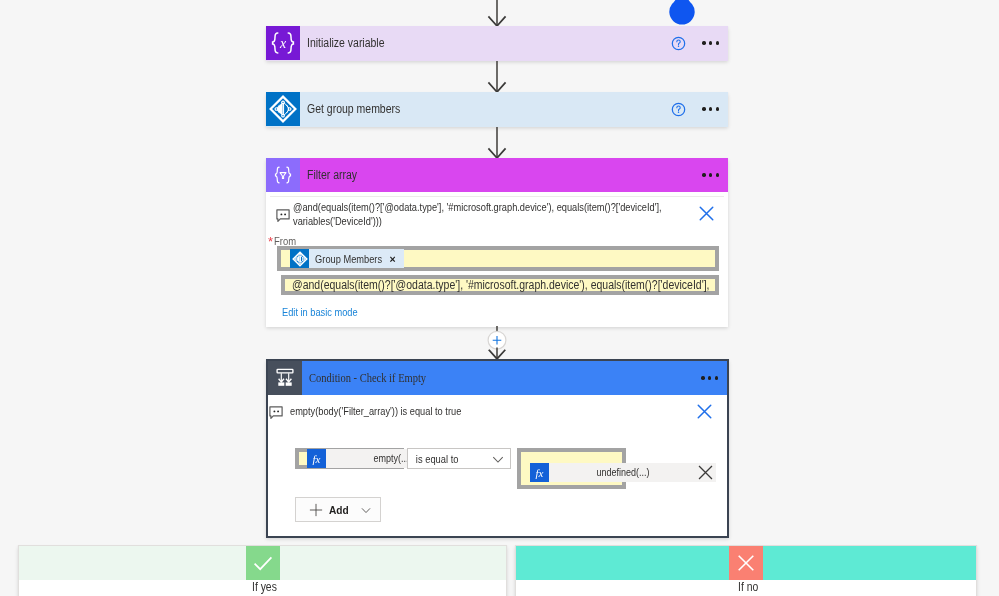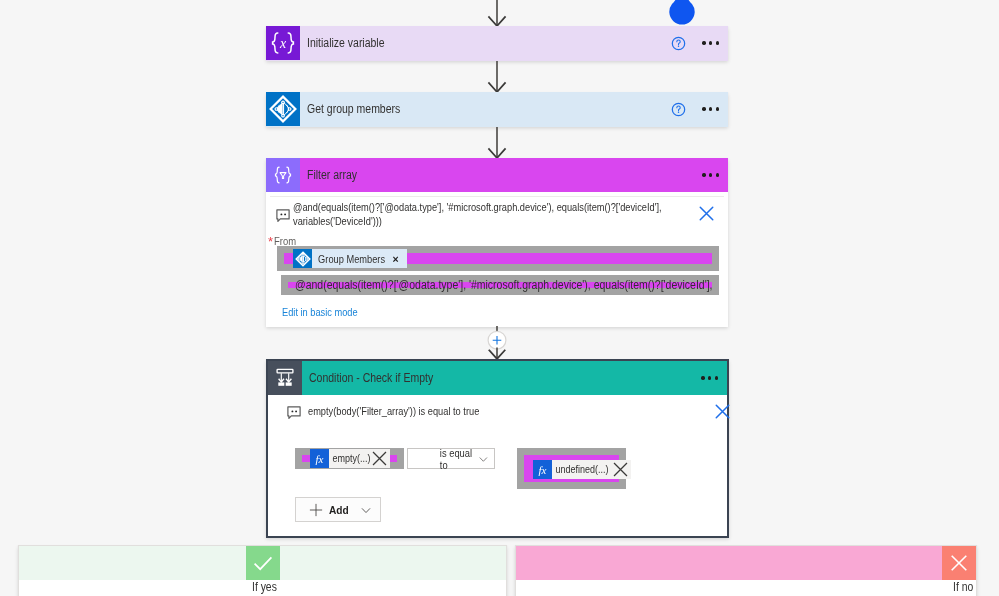--- a/index.html
+++ b/index.html
@@ -23,32 +23,32 @@
 
   
   .shadow{box-shadow:0 .3px 0.9px rgba(0,0,0,.108), 0 1.6px 3.6px rgba(0,0,0,.132);}
   .sep{position:absolute;left:5px;top:4px;width:453px;height:1px;background:#edebe9;}
   .comment-text{font-size:10.6px;line-height:13.6px;color:#323130;margin-left:9px;word-break:break-word;
                  transform:scaleX(.874);transform-origin:left top;}
 
   .lbl{font-size:10.8px;color:#605e5c;display:inline-block;transform:scaleX(.874);transform-origin:left center;}
   .req{color:#e8404a;font-size:13px;margin-right:0;vertical-align:top;line-height:15px;display:inline-block;width:6px;}
 
-  .field{position:absolute;box-sizing:border-box;border:7px solid #a3a3a3;background:#d946ef;}
+  .field{position:absolute;box-sizing:border-box;border:4px solid #a3a3a3;background:#fef9c3;}
   .token{display:inline-flex;align-items:center;background:#dceaf7;height:19px;}
   .token-ico{width:19px;height:19px;flex:0 0 19px;background:#0072c6;display:flex;align-items:center;justify-content:center;}
   .token-lbl{font-size:10.6px;color:#323130;padding:0 0 0 7px;white-space:nowrap;display:inline-block;transform:scaleX(.874);transform-origin:left center;margin-right:-9px;}
   .token-x{font-size:10.5px;color:#1b1b1b;padding-right:8px;padding-left:6px;cursor:pointer;font-weight:700;}
 
   .expr{font-size:12px;color:#323130;white-space:nowrap;display:inline-block;transform:scaleX(.874);transform-origin:left center;}
   .link{font-size:10.6px;color:#1984d8;cursor:pointer;display:inline-block;transform:scaleX(.874);transform-origin:left center;}
 
   
   .cond-card{position:absolute;left:266px;top:359px;width:463px;height:179px;border:2px solid #3b4452;background:#fff;box-sizing:border-box;}
-  .fx-chip{display:inline-flex;align-items:center;background:#f3f2f1;height:19px;}
+  .fx-chip{display:inline-flex;align-items:center;background:#f3f2f1;height:19px;gap:44px;}
   .fx-sq{width:19px;height:19px;flex:0 0 19px;background:#1361d8;color:#fff;font-size:11px;font-style:italic;display:flex;align-items:center;justify-content:center;font-family:"Liberation Serif",serif;}
   .fx-lbl{font-size:10.3px;color:#323130;padding:0 0 0 4px;white-space:nowrap;display:inline-block;transform:scaleX(.874);transform-origin:left center;margin-right:-8px;}
   .sel{position:absolute;box-sizing:border-box;border:1px solid #c8c6c4;background:#fff;display:flex;align-items:center;}
   .sel span{font-size:10.7px;color:#323130;padding-left:9px;display:inline-block;transform:scaleX(.874);transform-origin:left center;}
   .addbtn{position:absolute;box-sizing:border-box;border:1px solid #d4d2d0;background:#fcfcfc;display:flex;align-items:center;padding-left:13px;gap:6px;}
   .addbtn b{font-size:11.6px;color:#201f1e;font-weight:700;display:inline-block;transform:scaleX(.874);transform-origin:left center;}
 
   
   .branch{position:absolute;box-sizing:border-box;border:1px solid #e1dfdd;background:#fff;}
   .bhdr{display:flex;align-items:center;height:34px;flex-direction:column;}
@@ -209,42 +209,42 @@
 
   <svg class="conn" style="left:484px;top:325px;width:30px;height:36px" viewBox="0 0 30 36">
     <path d="M13 1 L13 6.5" stroke="#54524f" stroke-width="1.7"></path>
     <circle cx="13" cy="15.2" r="8.9" fill="#fff" stroke="#d8d6d4" stroke-width="1.2"></circle>
     <path d="M13 10.9 L13 19.5 M8.7 15.2 L17.3 15.2" stroke="#1274e0" stroke-width="1.1"></path>
     <path d="M13 22.6 L13 33" stroke="#54524f" stroke-width="1.7"></path>
     <path d="M5.3 25.4 L13 33.9 L20.7 25.4" stroke="#3b3a39" stroke-width="1.75" fill="none" stroke-linecap="square"></path>
   </svg>
 
   <div class="cond-card shadow">
-    <div class="chdr" style="background:#14b8a6;">
+    <div class="chdr" style="background:#3b82f6;font-family:Liberation Serif, serif;">
       <div class="cicon" style="background:#474f5c">
         <svg width="26" height="26" viewBox="0 0 26 26">
           <rect x="5.1" y="4.3" width="15.8" height="3.6" rx="0.6" fill="none" stroke="#fff" stroke-width="1.35"></rect>
           <path d="M9.3 8.2 L9.3 16.1 M16.7 8.2 L16.7 16.1" stroke="#fff" stroke-width="1.15"></path>
           <path d="M6.6 13.7 L9.3 16.9 L12 13.7" stroke="#fff" stroke-width="1.35" fill="none"></path>
           <path d="M14 13.7 L16.7 16.9 L19.4 13.7" stroke="#fff" stroke-width="1.35" fill="none"></path>
           <rect x="6.3" y="17.4" width="6" height="3.4" fill="#fff"></rect>
           <rect x="13.7" y="17.4" width="6" height="3.4" fill="#fff"></rect>
         </svg>
       </div>
       <div class="ctitle">Condition - Check if Empty</div>
       <div class="hdr-right">
         <div class="dots">
             <i></i>
             <i></i>
             <i></i>
           </div>
       </div>
     </div>
 
-    <div style="position:absolute;left:18px;top:43px;width:452px;display:flex;align-items:center">
+    <div style="position:absolute;left:0;top:43px;width:452px;display:flex;align-items:center">
       <svg width="14" height="13" viewBox="0 0 14 13" style="flex:0 0 14px;margin-left:1px;margin-top:2px">
         <path d="M.9 .9 L13.1 .9 L13.1 9.9 L4.3 9.9 L1.9 12.4 L1.9 9.9 L.9 9.9 Z" fill="#fff" stroke="#5c5c5c" stroke-width="1.2" stroke-linejoin="round"></path>
         <circle cx="5.4" cy="5.4" r=".95" fill="#262626"></circle>
         <circle cx="9.1" cy="5.4" r=".95" fill="#262626"></circle>
       </svg>
       <div class="comment-text" style="margin-left:7px">empty(body('Filter_array')) is equal to true</div>
       <svg width="15" height="15" viewBox="0 0 18 18" style="margin-left:auto;margin-right:8px;">
         <path d="M1.5 1.5 L16.5 16.5 M16.5 1.5 L1.5 16.5" stroke="#1f6fea" stroke-width="1.8" stroke-linecap="round"></path>
       </svg>
     </div>
@@ -252,21 +252,21 @@
     <div class="field" style="position:absolute;left:27px;top:87px;width:109px;height:21px;display:flex;align-items:center;padding-left:8px;">
       <span class="fx-chip">
         <span class="fx-sq">fx</span>
         <span class="fx-lbl">empty(...)</span>
         <svg width="17" height="17" viewBox="0 0 16 16" style="margin-left:3px;margin-right:2px">
           <path d="M1.9 1.9 L14.1 14.1 M14.1 1.9 L1.9 14.1" stroke="#3b3a39" stroke-width="1.2"></path>
         </svg>
       </span>
     </div>
 
-    <div class="sel" style="left:139px;top:87px;width:88px;height:21px;padding-left:24px;">
+    <div class="sel" style="left:139px;top:87px;width:104px;height:21px;">
       <span>is equal to</span>
       <svg width="14" height="14" viewBox="0 0 16 16" style="margin-left:auto;margin-right:5px">
         <path d="M2.6 5.8 L8 11.4 L13.4 5.8" stroke="#605e5c" stroke-width="1.15" fill="none"></path>
       </svg>
     </div>
 
     <div class="field" style="position:absolute;left:249px;top:87px;width:109px;height:41px;">
       <span class="fx-chip" style="position:absolute;left:9px;bottom:3px">
         <span class="fx-sq">fx</span>
         <span class="fx-lbl">undefined(...)</span>
@@ -292,21 +292,21 @@
       <div class="bico" style="background:#85d98c">
         <svg width="26" height="26" viewBox="0 0 26 26">
           <path d="M4.6 13.6 L10.2 19.2 L21.4 7.4" stroke="#fff" stroke-width="1.7" fill="none"></path>
         </svg>
       </div>
       <div class="btitle">If yes</div>
     </div>
   </div>
 
   <div class="branch shadow" style="left:515px;top:545px;width:462px;height:80px;">
-    <div class="bhdr" style="background:#f9a8d4;align-items:flex-end;">
+    <div class="bhdr" style="background:#5eead4;">
       <div class="bico" style="background:#fa8072">
         <svg width="26" height="26" viewBox="0 0 26 26">
           <path d="M5.7 5.8 L20.3 20.2 M20.3 5.8 L5.7 20.2" stroke="#fff" stroke-width="1.6"></path>
         </svg>
       </div>
       <div class="btitle">If no</div>
     </div>
   </div>
 
 </div>

